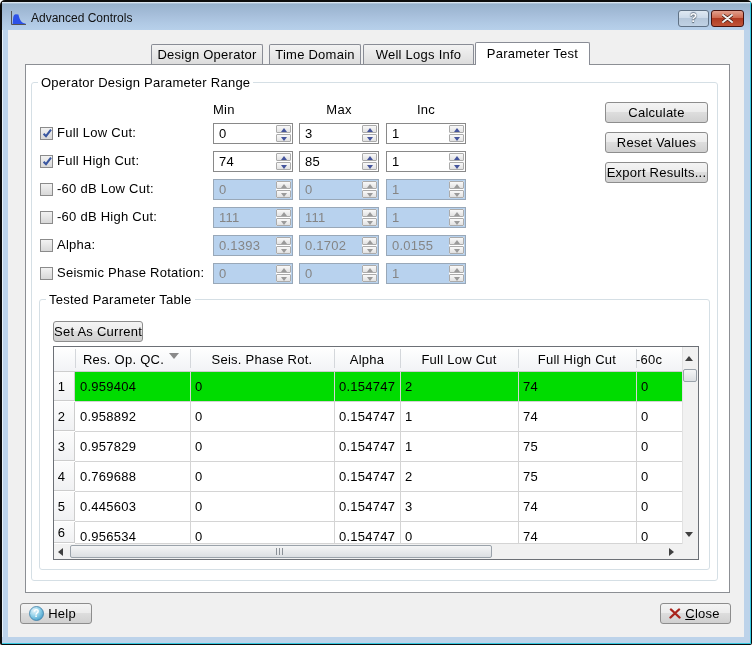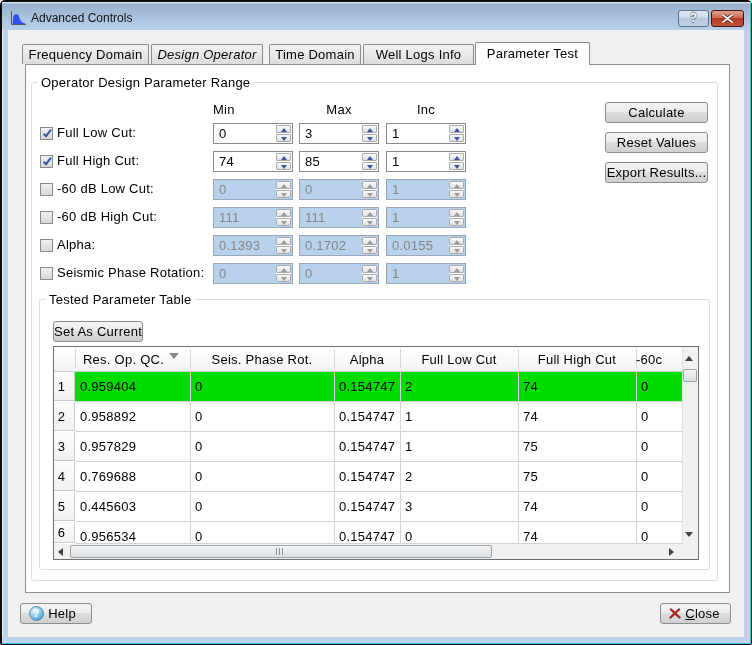--- a/index.html
+++ b/index.html
@@ -97,22 +97,21 @@
   </svg>
   <div class="abs" id="title-text">Advanced Controls</div>
   <div class="abs" id="btn-help7">?</div>
   <div class="abs" id="btn-x">
       <svg width="11" height="9" viewBox="0 0 11 9">
     <path d="M1 1 L10 8 M10 1 L1 8" stroke="#502015" stroke-width="3.4" stroke-linecap="round"></path>
     <path d="M1 1 L10 8 M10 1 L1 8" stroke="#f0f0f0" stroke-width="2" stroke-linecap="round"></path>
   </svg>
     </div>
 
-  <div class="abs tab" style="left:22px;width:127px;">Frequency Domain</div>
-  <div class="abs tab" style="left:151px;width:112px;font-style:italic;">Design Operator</div>
+  <div class="abs tab" style="left:151px;width:112px;">Design Operator</div>
   <div class="abs tab" style="left:269px;width:92px;">Time Domain</div>
   <div class="abs tab" style="left:363px;width:111px;">Well Logs Info</div>
   <div class="abs tab on" style="left:475px;width:115px;">Parameter Test</div>
   <div class="abs" id="pane"></div>
 
   <div class="abs gb" style="left:31px;top:82px;width:687px;height:499px;"></div>
   <div class="abs gb-label" style="left:38px;top:76px;">Operator Design Parameter Range</div>
 
   <div class="abs" style="left:213px;top:102px;width:80px;text-align:left;">Min</div>
   <div class="abs" style="left:299px;top:102px;width:80px;text-align:center;">Max</div>

